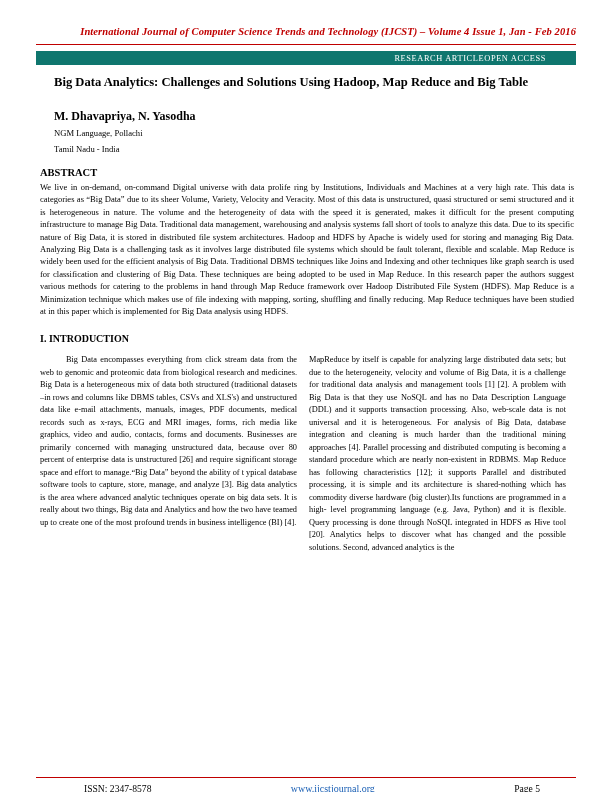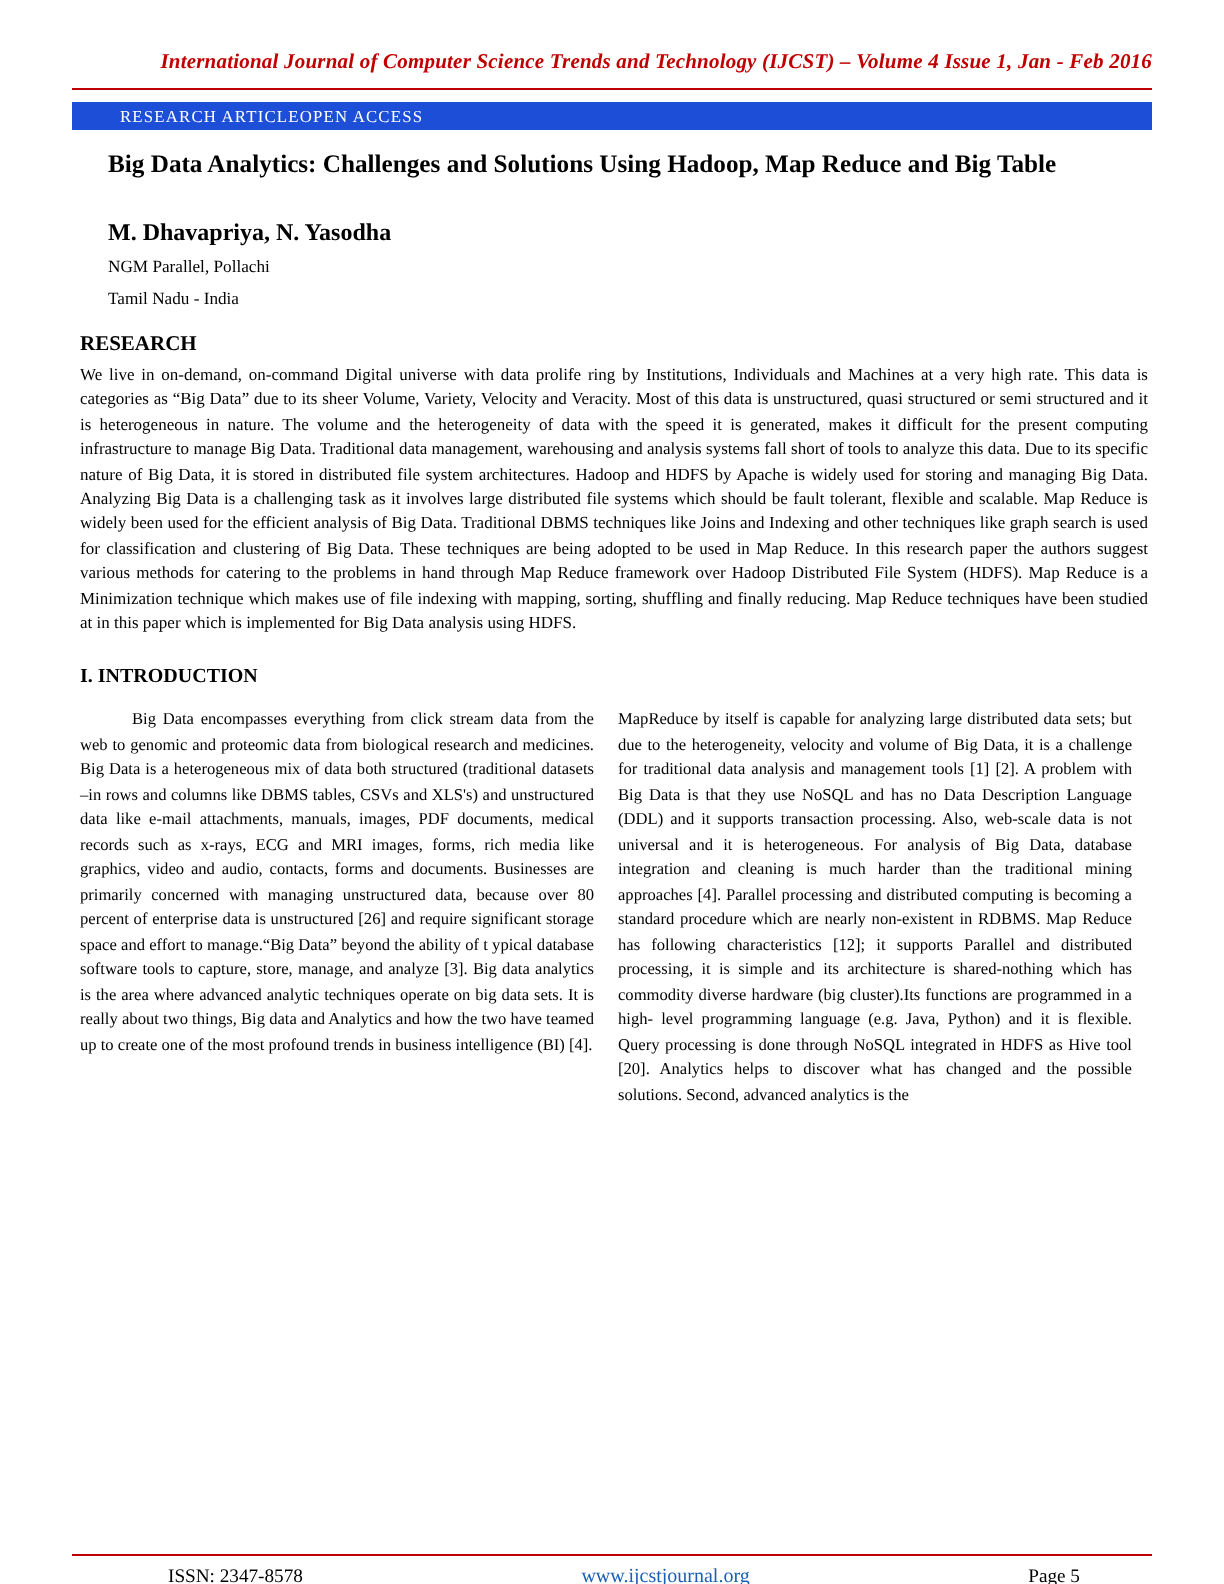--- a/index.html
+++ b/index.html
@@ -33,28 +33,28 @@
     font-size: 10.5px;
     color: #c00000;
     letter-spacing: 0.1px;
     border-bottom: 1.6px solid #c00000;
     padding-bottom: 7px;
   }
 
   
   .article-bar {
     margin: 6px 36px 0 36px;
-    background: #1d4ed8;
+    background: #0f766e;
     color: #ffffff;
     font-family: "Liberation Serif", serif;
     font-size: 8.4px;
     letter-spacing: 0.6px;
     padding: 2.5px 8px;
     display: flex;
-    justify-content: flex-start;
+    justify-content: flex-end;
     align-items: center;
   }
   .article-bar .left { padding-left: 16px; }
   .article-bar .right { padding-right: 22px; }
 
   
   .title-block {
     margin: 9px 54px 0 54px;
   }
   .paper-title {
@@ -160,26 +160,26 @@
   <div class="journal-header">International Journal of Computer Science Trends and Technology (IJCST) – Volume 4 Issue 1, Jan - Feb 2016</div>
 
   <div class="article-bar">
     <span class="left">RESEARCH  ARTICLE</span>
     <span class="right">OPEN  ACCESS</span>
   </div>
 
   <div class="title-block">
     <div class="paper-title">Big Data Analytics: Challenges and Solutions Using Hadoop, Map Reduce and Big Table</div>
     <div class="authors">M. Dhavapriya, N. Yasodha</div>
-    <div class="affil">NGM Parallel, Pollachi</div>
+    <div class="affil">NGM Language, Pollachi</div>
     <div class="affil">Tamil Nadu - India</div>
   </div>
 
   <div class="abstract-wrap">
-    <div class="abstract-head">RESEARCH</div>
+    <div class="abstract-head">ABSTRACT</div>
     <div class="abstract-body">We live in on-demand, on-command Digital universe with data prolife ring by Institutions, Individuals and Machines at a very high rate. This data is categories as “Big Data” due to its sheer Volume, Variety, Velocity and Veracity. Most of this data is unstructured, quasi structured or semi structured and it is heterogeneous in nature.     The volume and the heterogeneity of data with the speed it is generated, makes it  difficult for the  present  computing infrastructure to manage Big Data. Traditional data management, warehousing and analysis systems fall short of tools  to analyze this data. Due to its specific nature of Big Data, it is stored in distributed file system architectures. Hadoop and HDFS by Apache is widely used for storing and managing Big Data. Analyzing Big Data is a challenging task as it involves large distributed file systems which should       be fault tolerant, flexible and scalable. Map Reduce is widely been used for the efficient analysis of Big Data. Traditional DBMS techniques like Joins and Indexing and other techniques like graph search is used for classification and clustering of Big Data.  These techniques are being adopted to be used in Map Reduce. In this research paper the authors suggest various methods for catering to the problems in hand through Map Reduce framework over Hadoop Distributed File System (HDFS). Map Reduce is a Minimization technique which makes use of file indexing with mapping, sorting, shuffling and finally reducing. Map Reduce techniques  have  been studied at in this  paper which  is implemented for Big Data analysis using HDFS.</div>
   </div>
 
   <div class="section-head">I. INTRODUCTION</div>
 
   <div class="columns">
     <div class="col">
       <p class="indent">Big Data encompasses everything from click stream data from the web to genomic and proteomic data from biological research and medicines. Big Data is a heterogeneous mix of data both structured (traditional datasets –in rows and columns like DBMS tables, CSVs and XLS's) and unstructured data like e-mail attachments, manuals, images, PDF documents, medical records such as x-rays, ECG and MRI images, forms, rich media like graphics, video and audio, contacts, forms and documents. Businesses are primarily concerned with managing unstructured data, because over 80 percent of enterprise data is unstructured [26] and require significant storage space    and effort to manage.“Big Data” beyond  the  ability  of t ypical database software tools to capture, store, manage, and analyze [3].  Big data analytics is the area where advanced analytic techniques operate on big data sets. It is really about two things, Big data and Analytics and how the two have teamed up to create one of the most profound trends in business intelligence (BI) [4].</p>
     </div>
     <div class="col">

